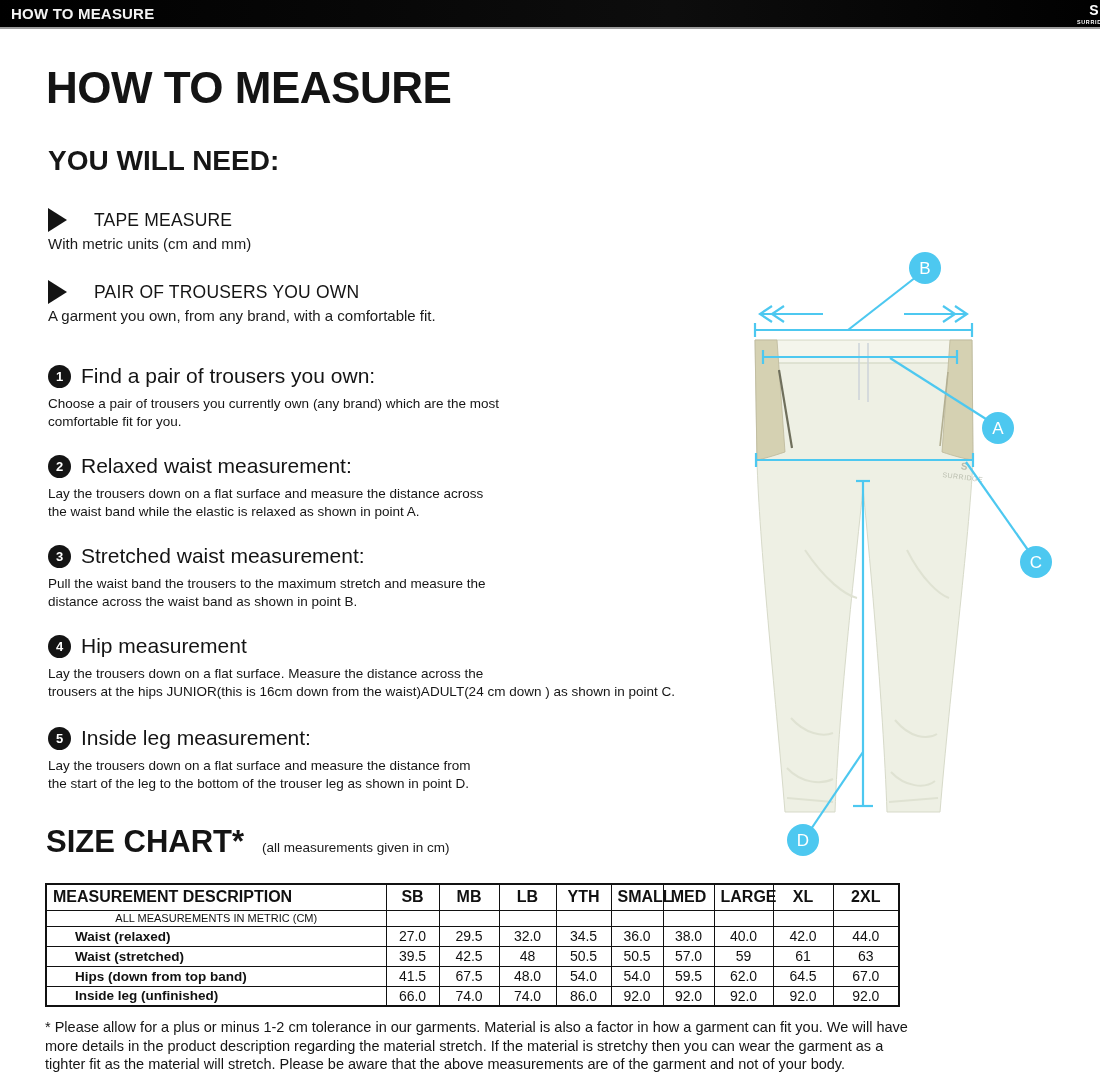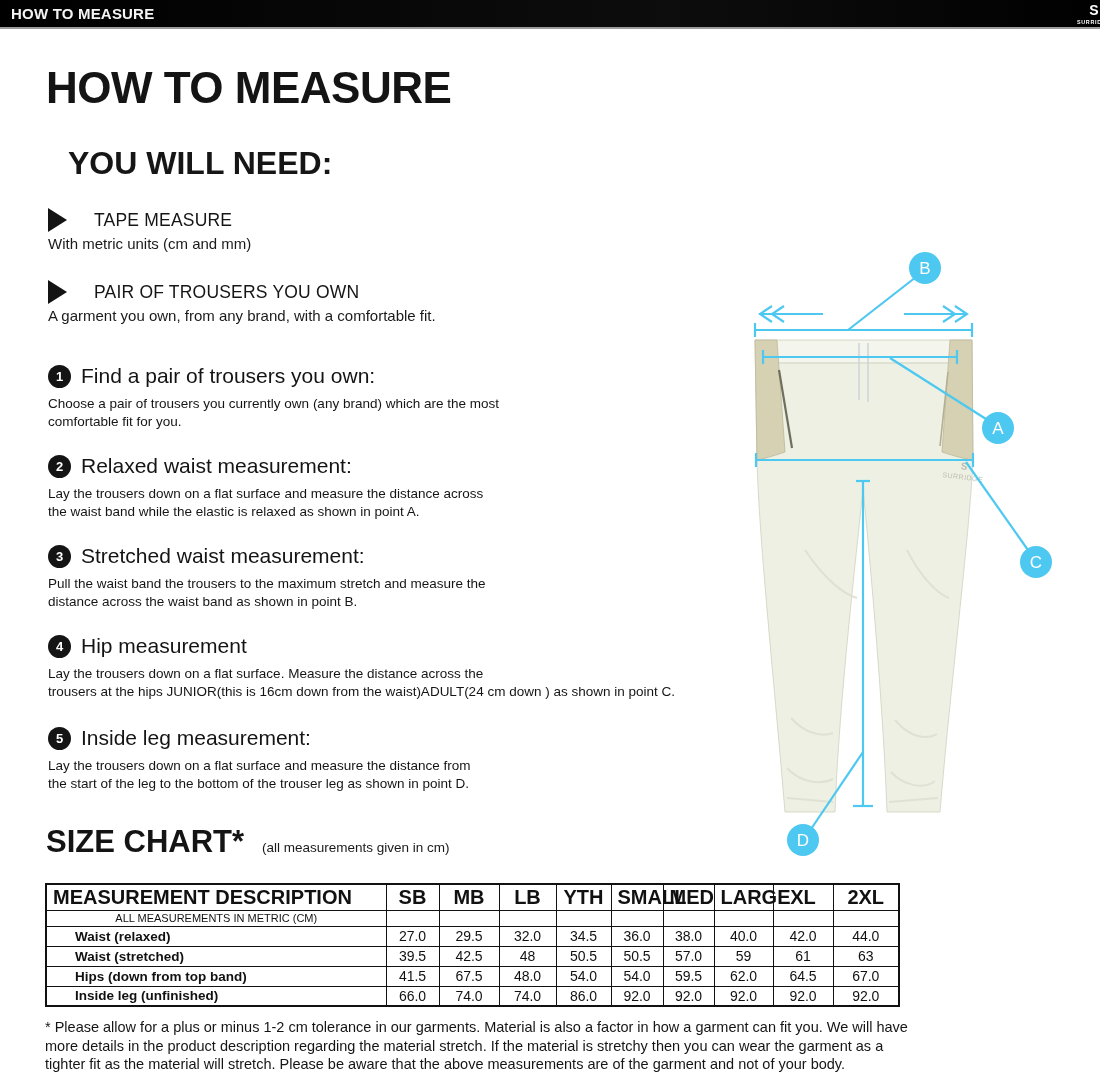--- a/index.html
+++ b/index.html
@@ -13,21 +13,21 @@
     border-bottom:2px solid #9c9c9c; }
   .header-bar .bar-title { position:absolute; left:11px; top:5px; font-size:15px;
     font-weight:600; letter-spacing:.2px; color:#f4f4f4; }
   .header-bar .logo { position:absolute; right:6px; top:1px; }
 
   
   .page-title { position:absolute; left:46px; top:64px; font-size:44px; line-height:48px;
     font-weight:600; letter-spacing:-.5px; color:#141414; }
 
   
-  .ywn-heading { position:absolute; left:48px; top:145px; font-size:32px; font-weight:600; color:#161616;margin-left:20px; }
+  .ywn-heading { position:absolute; left:48px; top:145px; font-size:28px; font-weight:600; color:#161616; }
   .need-item { position:absolute; left:48px; width:560px; }
   .need-head { display:flex; align-items:center; gap:27px; }
   .tri-icon { width:0; height:0; border-left:19px solid #141414;
     border-top:12px solid transparent; border-bottom:12px solid transparent; flex:0 0 auto; }
   .need-label { font-size:17.5px; color:#151515; letter-spacing:.2px; }
   .need-desc { margin-top:3px; font-size:15px; color:#1a1a1a; }
 
   
   .step { position:absolute; left:48px; width:700px; }
   .step-head { display:flex; align-items:center; gap:10px; }
@@ -43,21 +43,21 @@
 
   
   .figure { position:absolute; left:735px; top:250px; width:340px; height:620px; }
 
   
   .sc-heading { position:absolute; left:46px; top:824px; font-size:31px; font-weight:600; color:#141414; }
   .sc-subheading { position:absolute; left:262px; top:840px; font-size:13.5px; color:#1a1a1a; }
   table.size-table { position:absolute; left:45px; top:883px; width:853px;
     border-collapse:collapse; table-layout:fixed; border:2.5px solid #111; }
   .size-table th, .size-table td { border:1.5px solid #111; padding:0 6px; text-align:center; vertical-align:middle; }
-  .size-table thead th { font-size:20px; font-weight:700; height:26px;margin-top:23px; }
+  .size-table thead th { font-size:16px; font-weight:700; height:26px;margin-top:23px; }
   .size-table th.desc, .size-table td.desc { text-align:left; }
   .size-table tr.metric td { height:16px; }
   .size-table tr.metric td.desc { font-size:11px; font-weight:400;text-align:center; }
   .size-table tr.data td { height:20px; font-size:14px; }
   .size-table tr.data td.desc { font-size:13.5px; font-weight:700;padding-left:28px; }
 
   
   .disclaimer { position:absolute; left:45px; top:1018px; width:1050px; font-size:14.5px;
     line-height:18.5px; color:#151515; white-space:pre-line; }
 </style>

